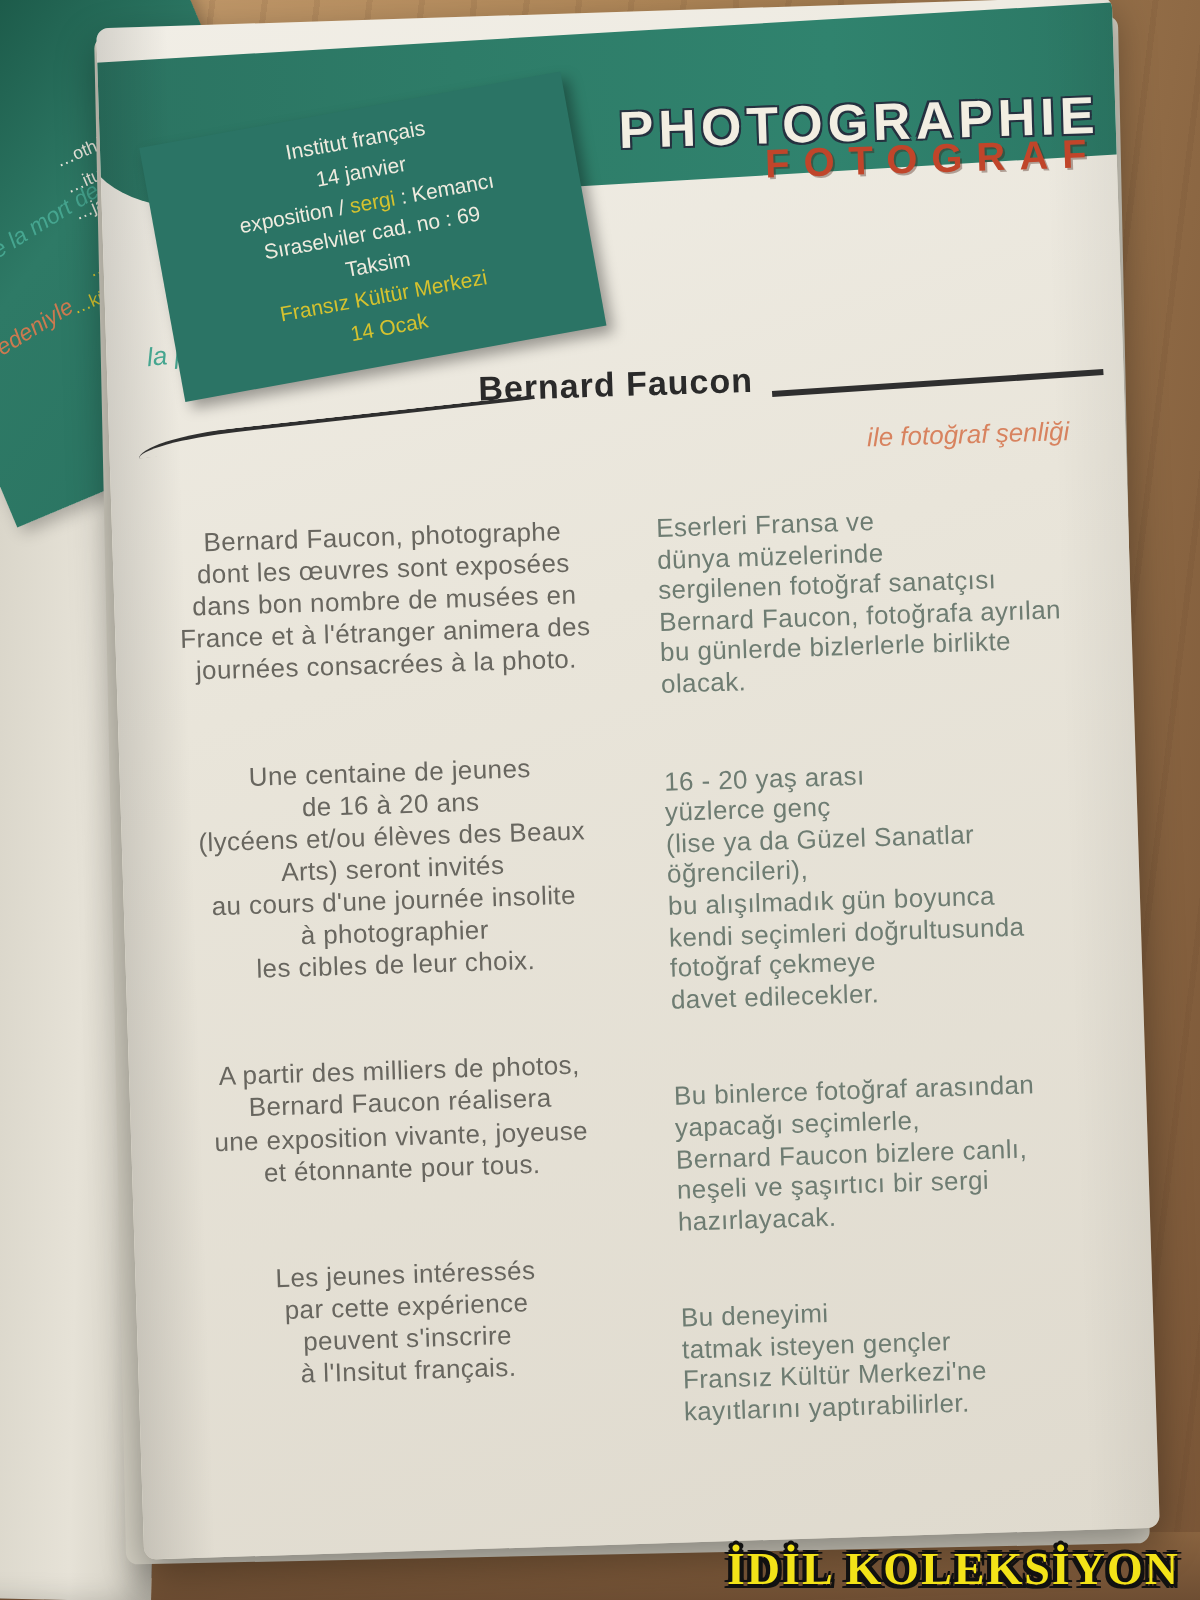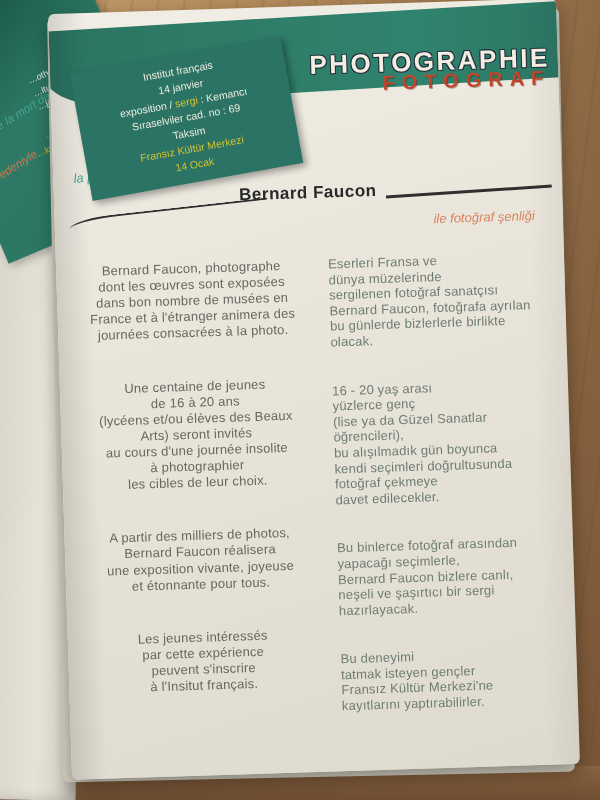--- a/index.html
+++ b/index.html
@@ -222,14 +222,15 @@
 hazırlayacak.</p>
         <p>Bu deneyimi
 tatmak isteyen gençler
 Fransız Kültür Merkezi'ne
 kayıtlarını yaptırabilirler.</p>
       </div>
     </div>
 
   </div>
 
+  <div class="watermark">İDİL KOLEKSİYON</div>
 
 </div>
 
 </body></html>

